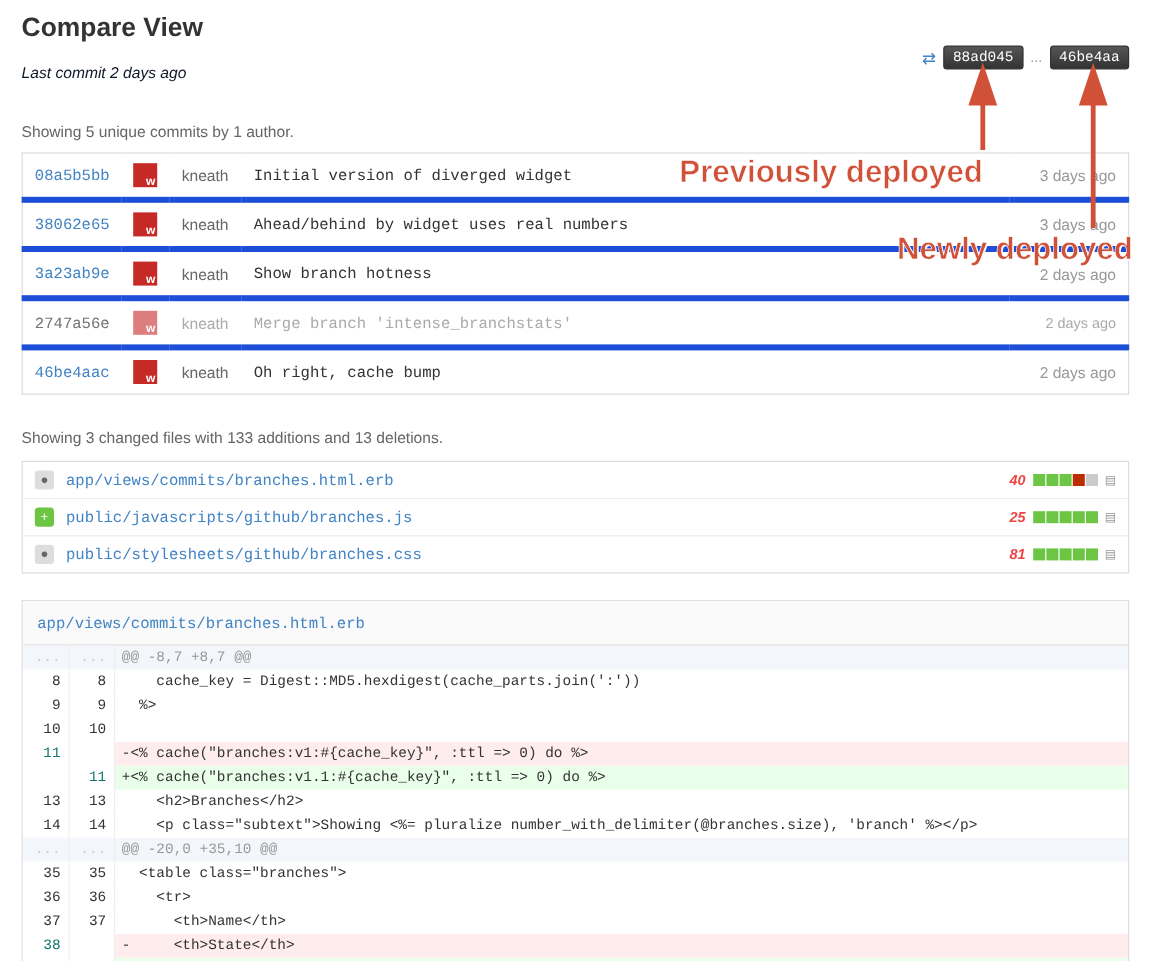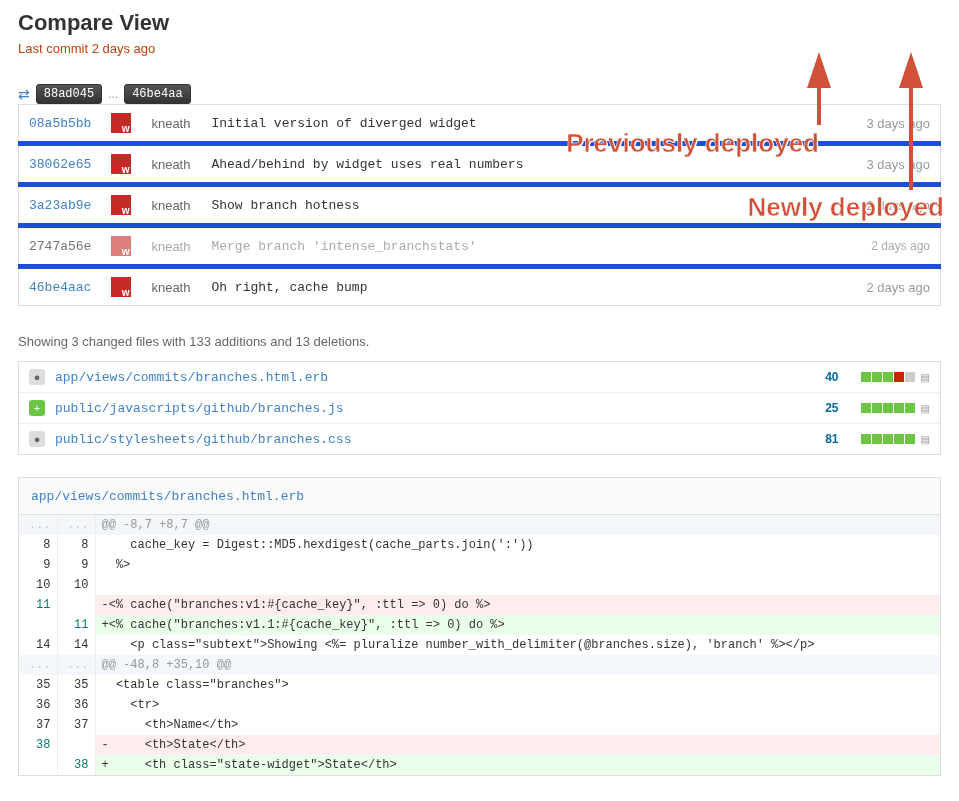--- a/index.html
+++ b/index.html
@@ -6,24 +6,24 @@
   body {
     margin: 0;
     padding: 0;
     font-family: Helvetica, Arial, sans-serif;
     font-size: 13px;
     color: #333;
     background: #fff;
     width: 959px;
   }
   .wrap { padding: 10px 18px 0 18px; }
-  .header { display: flex; justify-content: space-between; align-items: flex-start; margin-top: 0; flex-direction: column; }
+  .header { display: flex; justify-content: space-between; align-items: flex-start; margin-top: 0; }
   .header-left { }
   .page-title { font-size: 22px; font-weight: bold; margin: 0; color: #333; }
-  .subtitle { color: #c2410c; margin-top: 5px; font-size: 13px; }
+  .subtitle { color: #0f172a; margin-top: 17px; font-size: 13px; font-style: italic; }
   .header-right { display: flex; align-items: center; gap: 6px; padding-top: 28px; position: relative; }
   .compare-icon { color: #4183c4; font-size: 14px; }
   .sha-badge {
     background: #444;
     color: #fff;
     font-family: Consolas, "Courier New", monospace;
     font-size: 12px;
     padding: 2px 7px;
     border-radius: 3px;
     background-image: linear-gradient(#555,#333);
@@ -53,21 +53,21 @@
 
   .diff-summary { color:#666; margin: 28px 0 12px 0; font-size:13px; }
 
   .filelist { border:1px solid #ddd; }
   .filerow { display:flex; align-items:center; padding:7px 10px; border-top:1px solid #eee; }
   .filerow:first-child{border-top:none;}
   .file-badge { width:16px; height:16px; border-radius:3px; font-size:11px; line-height:16px; text-align:center; color:#555; margin-right:10px; }
   .badge-mod { background:#ddd; color:#666; }
   .badge-add { background:#6cc644; color:#fff; }
   .file-path { color:#4183c4; font-family: Consolas,"Courier New",monospace; font-size:13px; flex:1; }
-  .file-count { color:#0369a1; font-weight:bold; font-size:12px; margin-right:22px; }
+  .file-count { color:#ef4444; font-weight:bold; font-size:12px; margin-right:6px;font-style:italic; }
   .blocks { display:flex; gap:1px; margin-right:6px; }
   .blk{ width:10px;height:10px; }
   .blk.g{background:#6cc644;} .blk.r{background:#bd2c00;} .blk.n{background:#ccc;}
   .chev{ color:#999; font-size:10px; }
 
   .diff-file { border:1px solid #ddd; margin-top:22px; }
   .diff-file-hdr { background:#fafafa; padding:10px 12px; border-bottom:1px solid #ddd; }
   .diff-file-hdr .fp { color:#4183c4; font-family: Consolas,"Courier New",monospace; font-size:13px; }
 
   table.diff { width:100%; border-collapse:collapse; font-family: Consolas,"Courier New",monospace; font-size:12px; table-layout:fixed; }
@@ -127,20 +127,21 @@
             <marker id="ah2" markerWidth="10" markerHeight="10" refX="5" refY="3" orient="auto">
           <path d="M0,0 L0,6 L9,3 z" fill="#d15038"></path>
             </marker>
           </defs>
         <path d="M12,130 C12,80 12,40 12,8" stroke="#d15038" stroke-width="4" fill="none" marker-end="url(#ah2)"></path>
       </svg>
     </div>
     <div class="annot" style="right:15px; top:132px;">Newly deployed</div>
   </div>
 
+  <div class="section-text">Showing 5 unique commits by 1 author.</div>
 
   <table class="commits">
     <tbody id="commits-body">
         <tr>
           <td class="col-sha"><span class="sha-link">08a5b5bb</span></td>
           <td class="col-av"><span class="avatar"></span></td>
           <td class="col-auth"><span class="author">kneath</span></td>
           <td><span class="msg">Initial version of diverged widget</span></td>
           <td class="col-time timeago">3 days ago</td>
         </tr>
@@ -254,28 +255,33 @@
             <td class="ln">11</td>
             <td class="ln"></td>
             <td class="code">-&lt;% cache("branches:v1:#{cache_key}", :ttl =&gt; 0) do %&gt;</td>
           </tr>
           <tr class="add">
             <td class="ln"></td>
             <td class="ln">11</td>
             <td class="code">+&lt;% cache("branches:v1.1:#{cache_key}", :ttl =&gt; 0) do %&gt;</td>
           </tr>
           <tr class="ctx">
+            <td class="ln">13</td>
+            <td class="ln">13</td>
+            <td class="code">    &lt;h2&gt;Branches&lt;/h2&gt;</td>
+          </tr>
+          <tr class="ctx">
             <td class="ln">14</td>
             <td class="ln">14</td>
             <td class="code">    &lt;p class="subtext"&gt;Showing &lt;%= pluralize number_with_delimiter(@branches.size), 'branch' %&gt;&lt;/p&gt;</td>
           </tr>
           <tr class="hunk">
             <td class="ln"><span class="dots">...</span></td>
             <td class="ln"><span class="dots">...</span></td>
-            <td class="code">@@ -48,8 +35,10 @@</td>
+            <td class="code">@@ -20,0 +35,10 @@</td>
           </tr>
           <tr class="ctx">
             <td class="ln">35</td>
             <td class="ln">35</td>
             <td class="code">  &lt;table class="branches"&gt;</td>
           </tr>
           <tr class="ctx">
             <td class="ln">36</td>
             <td class="ln">36</td>
             <td class="code">    &lt;tr&gt;</td>

